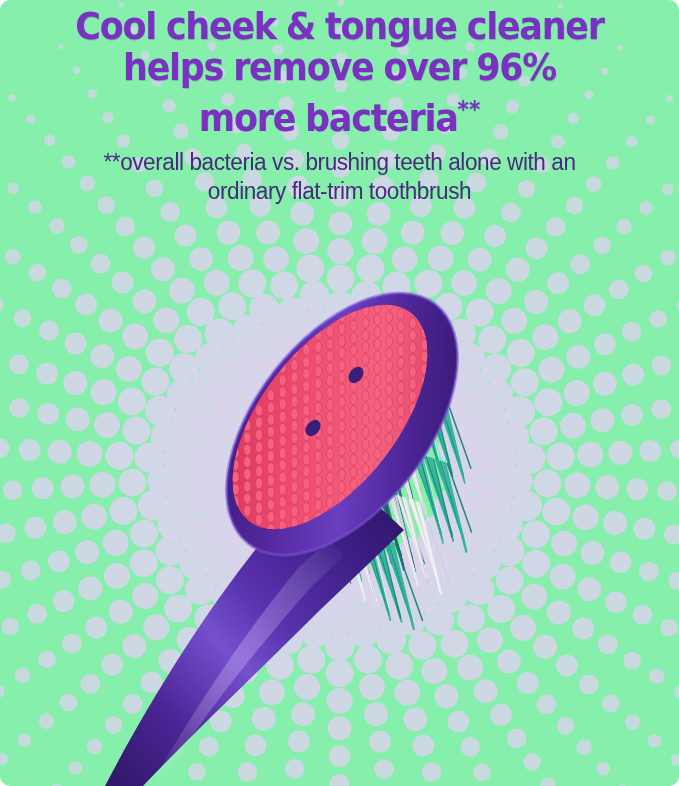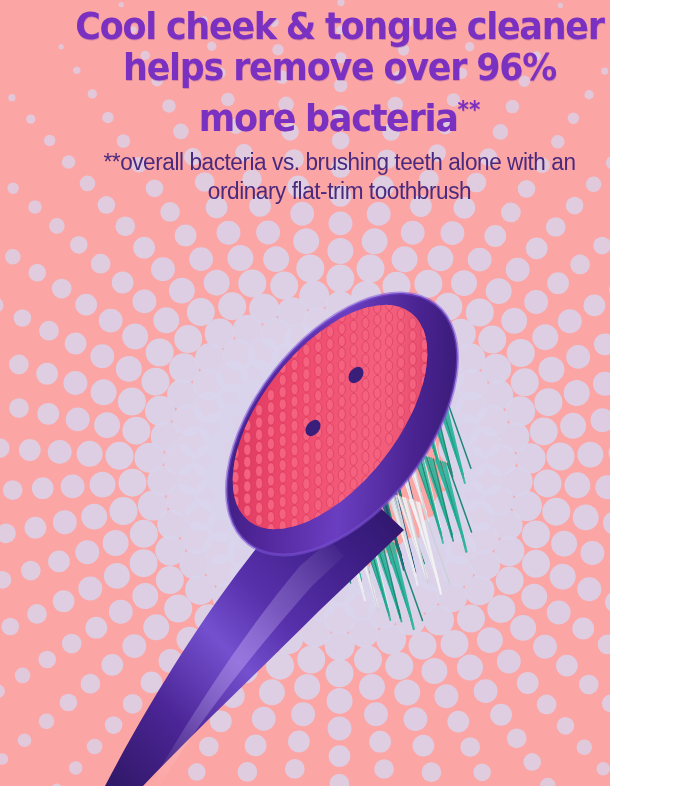--- a/index.html
+++ b/index.html
@@ -1,21 +1,21 @@
 <!DOCTYPE html>
 <html><head>
 <meta charset="utf-8">
 <style>
   html,body{margin:0;padding:0;background:#fff;}
   body{
     width:679px;height:786px;overflow:hidden;position:relative;
     font-family:"Liberation Sans","DejaVu Sans",sans-serif;
     background:#ffffff;
   }
-  #stage{position:absolute;inset:0;width:610px;height:786px;overflow:hidden;background:#fca5a5;}
+  #stage{position:absolute;inset:0;width:679px;height:786px;overflow:hidden;background:#86efac;border-radius:10px;}
 
   
   #dot-burst{position:absolute;left:0;top:0;width:679px;height:786px;z-index:1;}
 
   
   #text-block{position:absolute;left:0;top:0;width:679px;z-index:5;text-align:center;}
   #headline{
     margin:0;padding:6px 10px 0 10px;
     color:#7a31c2;
     font-weight:bold;

